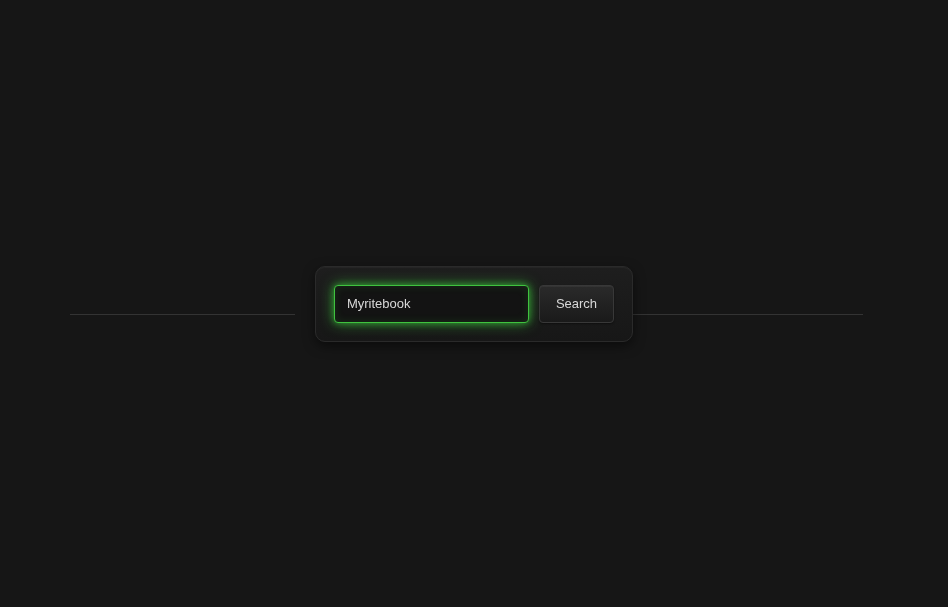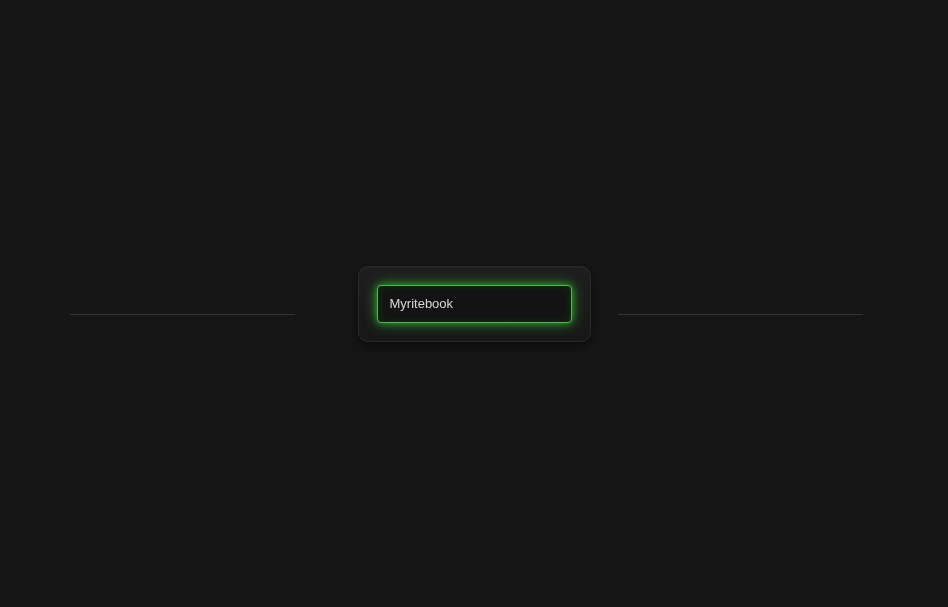--- a/index.html
+++ b/index.html
@@ -87,13 +87,14 @@
     }
   </style>
 </head>
 <body>
 
 <div class="horizontal-line line-left"></div>
 <div class="horizontal-line line-right"></div>
 
 <div class="search-container">
   <input type="text" class="search-input" value="Myritebook" style="">
+  <button class="search-button">Search</button>
 </div>
 
 </body></html>

